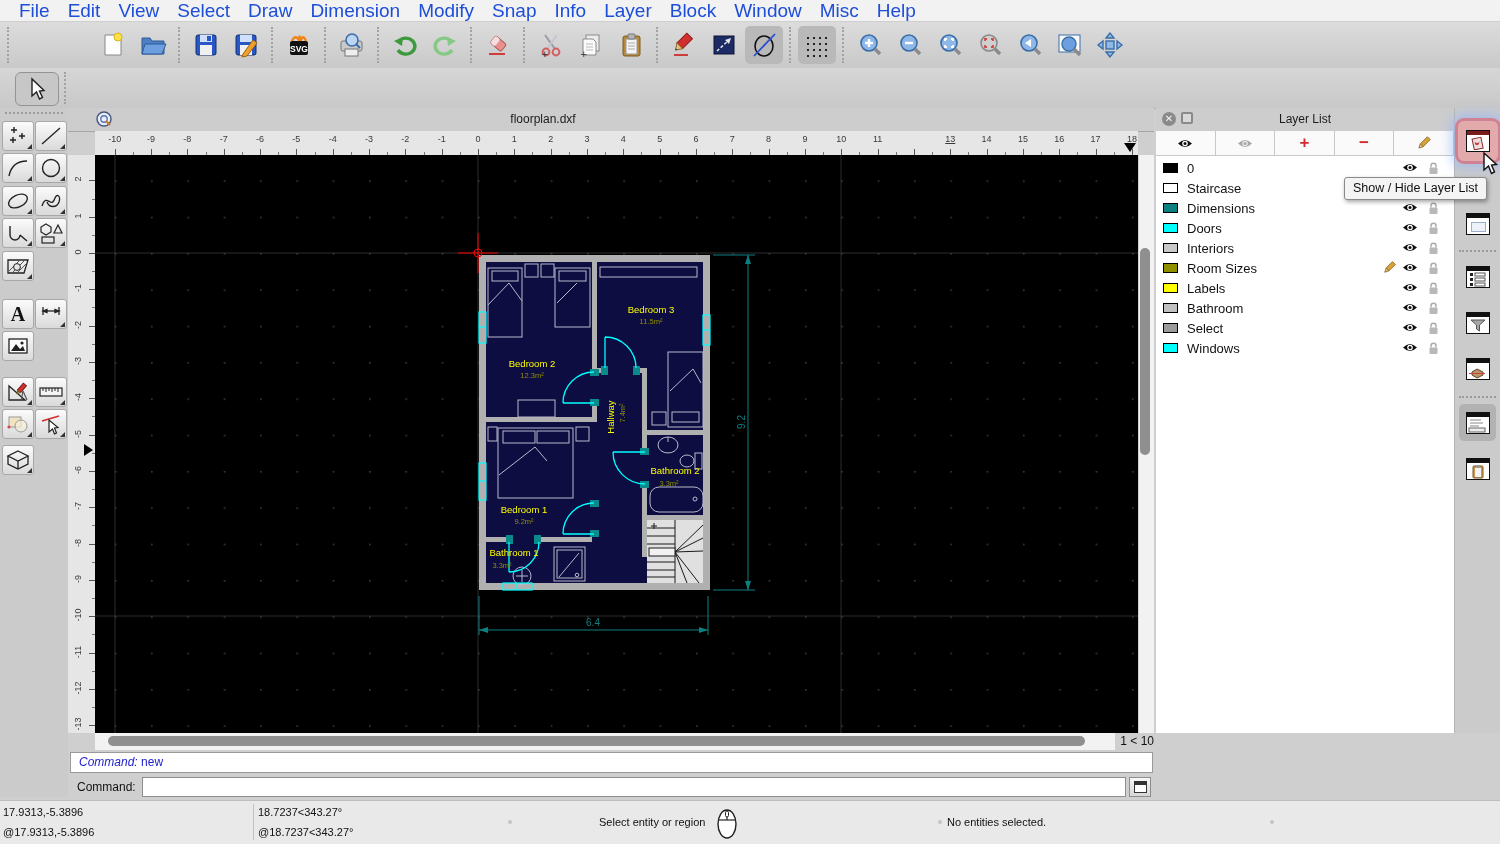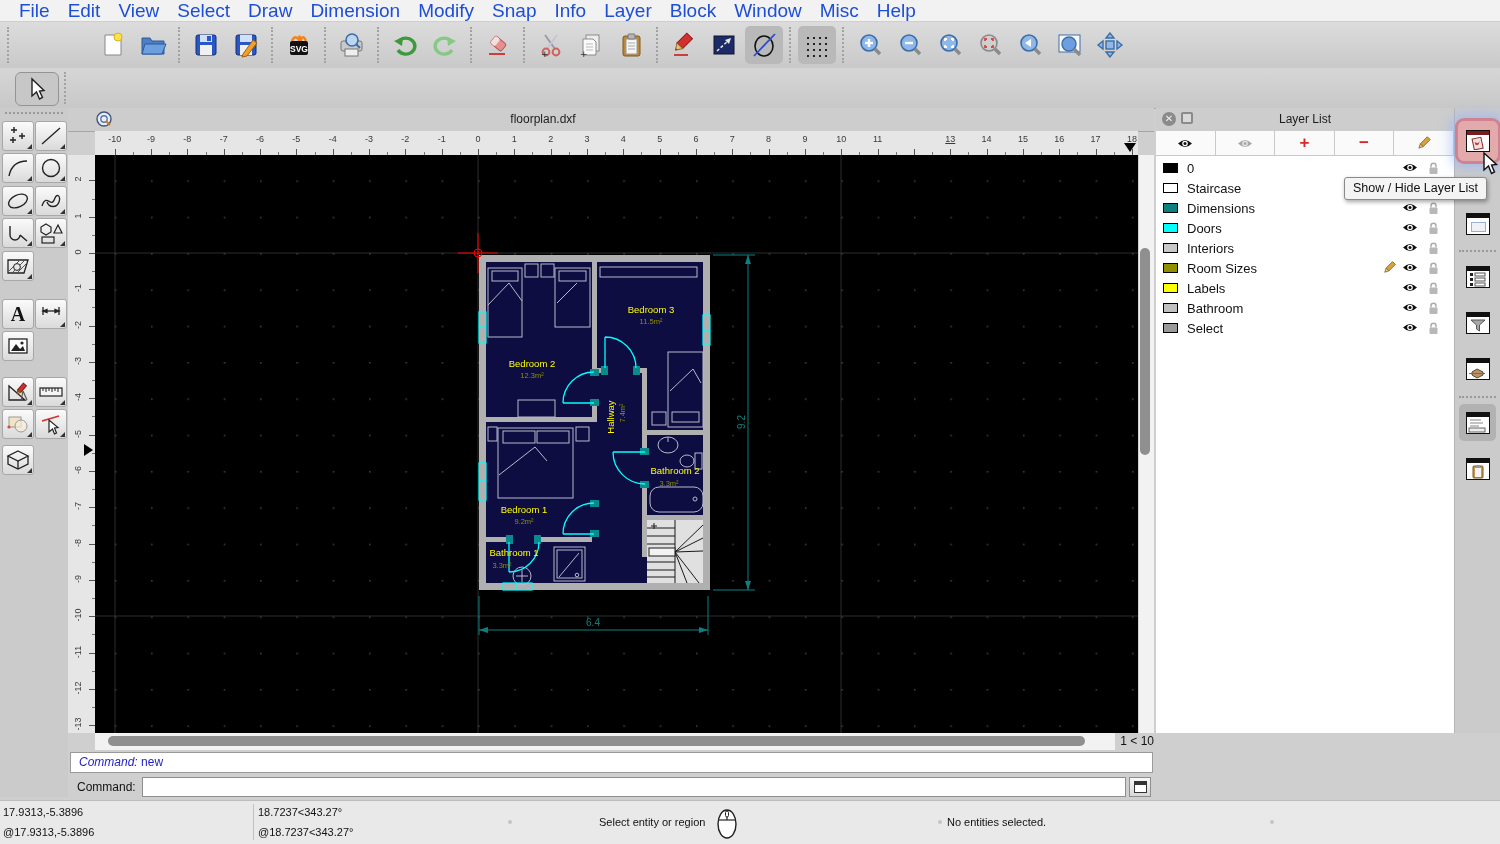--- a/index.html
+++ b/index.html
@@ -1029,20 +1029,34 @@
         <path d="M1,5.5 Q8,-1.5 15,5.5 Q8,12.5 1,5.5 Z" fill="#111"></path>
         <circle cx="8" cy="5.5" r="2.8" fill="#fff"></circle>
         <circle cx="8" cy="5.5" r="1.5" fill="#111"></circle>
       </svg>
     <svg class="row-lock" width="13" height="14">
         <path d="M4,6.5 V4.8 a2.5,2.5 0 0 1 5,0 V6.5" fill="none" stroke="#aaa" stroke-width="1.4"></path>
         <rect x="2.5" y="6.5" width="8" height="6.5" rx="1" fill="#b8b8b8"></rect>
       </svg>
   </div>
 
+  <div class="layer-row">
+    <span class="swatch" style="background: rgb(0, 255, 255);"></span>
+    <span class="lname">Windows</span>
+
+    <svg class="row-eye" width="16" height="11">
+        <path d="M1,5.5 Q8,-1.5 15,5.5 Q8,12.5 1,5.5 Z" fill="#111"></path>
+        <circle cx="8" cy="5.5" r="2.8" fill="#fff"></circle>
+        <circle cx="8" cy="5.5" r="1.5" fill="#111"></circle>
+      </svg>
+    <svg class="row-lock" width="13" height="14">
+        <path d="M4,6.5 V4.8 a2.5,2.5 0 0 1 5,0 V6.5" fill="none" stroke="#aaa" stroke-width="1.4"></path>
+        <rect x="2.5" y="6.5" width="8" height="6.5" rx="1" fill="#b8b8b8"></rect>
+      </svg>
+  </div>
 </div>
 
 <div id="tooltip" class="abs">Show / Hide Layer List</div>
 
 <div id="dock-strip" class="abs"></div>
 <div id="dock-layer-btn" class="abs">
   <div class="winicon">
       <div class="tb red"></div>
     <svg width="20" height="14" style="position:absolute;left:1px;top:5px">
         <g transform="rotate(-12 10 7)">

